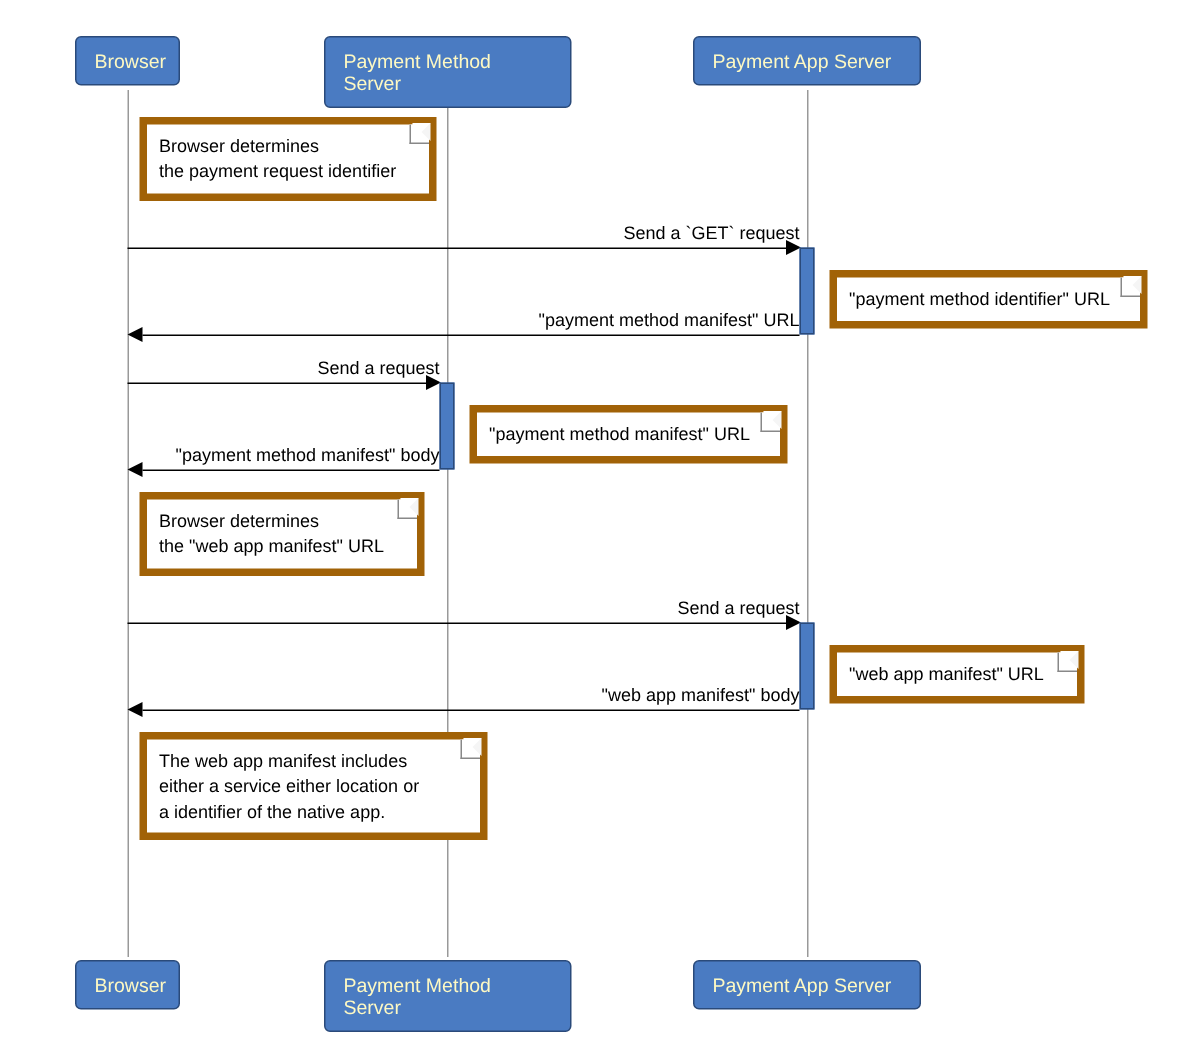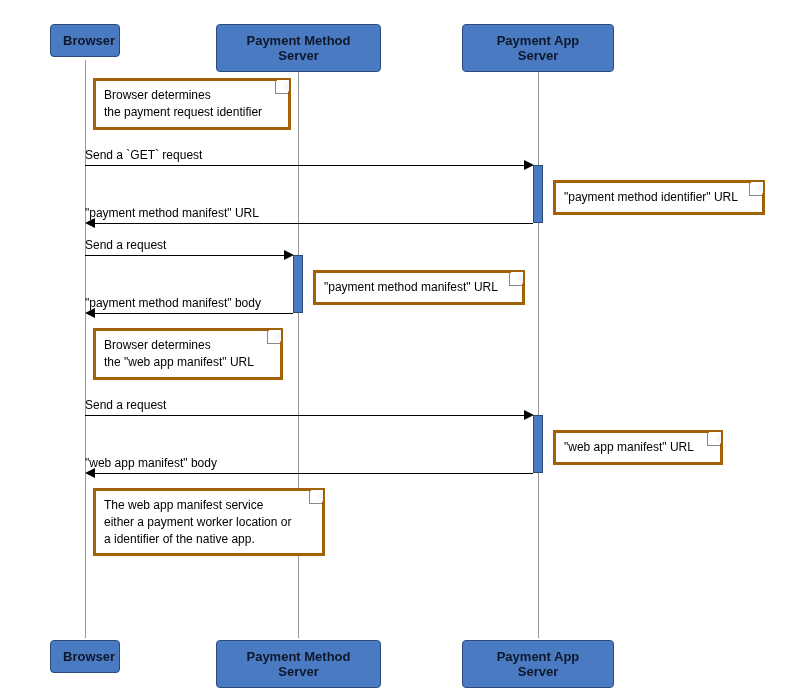--- a/index.html
+++ b/index.html
@@ -9,28 +9,26 @@
     font-size: 12px;
     background: #fff;
     width: 800px;
     height: 698px;
     position: relative;
     overflow: hidden;
   }
   .participant {
     position: absolute;
     background: #4a7bc2;
-    color: #0f172a;
+    color: #fef9c3;
     border: 1px solid #2a4a7a;
     border-radius: 4px;
     padding: 8px 12px;
-    text-align: center;
     font-size: 13px;
     box-sizing: border-box;
-    font-weight: bold;
   }
   .lifeline {
     position: absolute;
     width: 1px;
     background: #999;
     top: 60px;
     bottom: 60px;
   }
   .activation {
     position: absolute;
@@ -40,42 +38,42 @@
     box-sizing: border-box;
   }
   .msg {
     position: absolute;
     height: 1px;
     background: #000;
   }
   .msg-label {
     position: absolute;
     font-size: 12px;
-    text-align: left;
+    text-align: right;
     white-space: nowrap;
     color: #000;
   }
   .arrowhead-right {
     position: absolute;
     width: 0; height: 0;
     border-top: 5px solid transparent;
     border-bottom: 5px solid transparent;
     border-left: 10px solid #000;
   }
   .arrowhead-left {
     position: absolute;
     width: 0; height: 0;
     border-top: 5px solid transparent;
     border-bottom: 5px solid transparent;
     border-right: 10px solid #000;
   }
   .note {
     position: absolute;
     background: #fff;
-    border: 3px solid #a16207;
+    border: 5px solid #a16207;
     padding: 6px 8px;
     font-size: 12px;
     line-height: 1.4;
     box-sizing: border-box;
   }
   .note::after {
     content: "";
     position: absolute;
     top: -1px;
     right: -1px;
@@ -167,16 +165,16 @@
   <div class="fold"></div>
   <span>"web app manifest" URL</span>
 </div>
 
 <div class="msg-label" style="left:85px; top:456px; width:448px;">"web app manifest" body</div>
 <div class="msg" style="left:95px; top:473px; width:438px;"></div>
 <div class="arrowhead-left" style="left:85px; top:468px;"></div>
 
 <div class="note" style="left:93px; top:488px; width:232px;">
   <div class="fold"></div>
-  <span>The web app manifest service</span><br>
-  <span>either a payment worker location or</span><br>
+  <span>The web app manifest includes</span><br>
+  <span>either a service either location or</span><br>
   <span>a identifier of the native app.</span>
 </div>
 
 </body></html>

